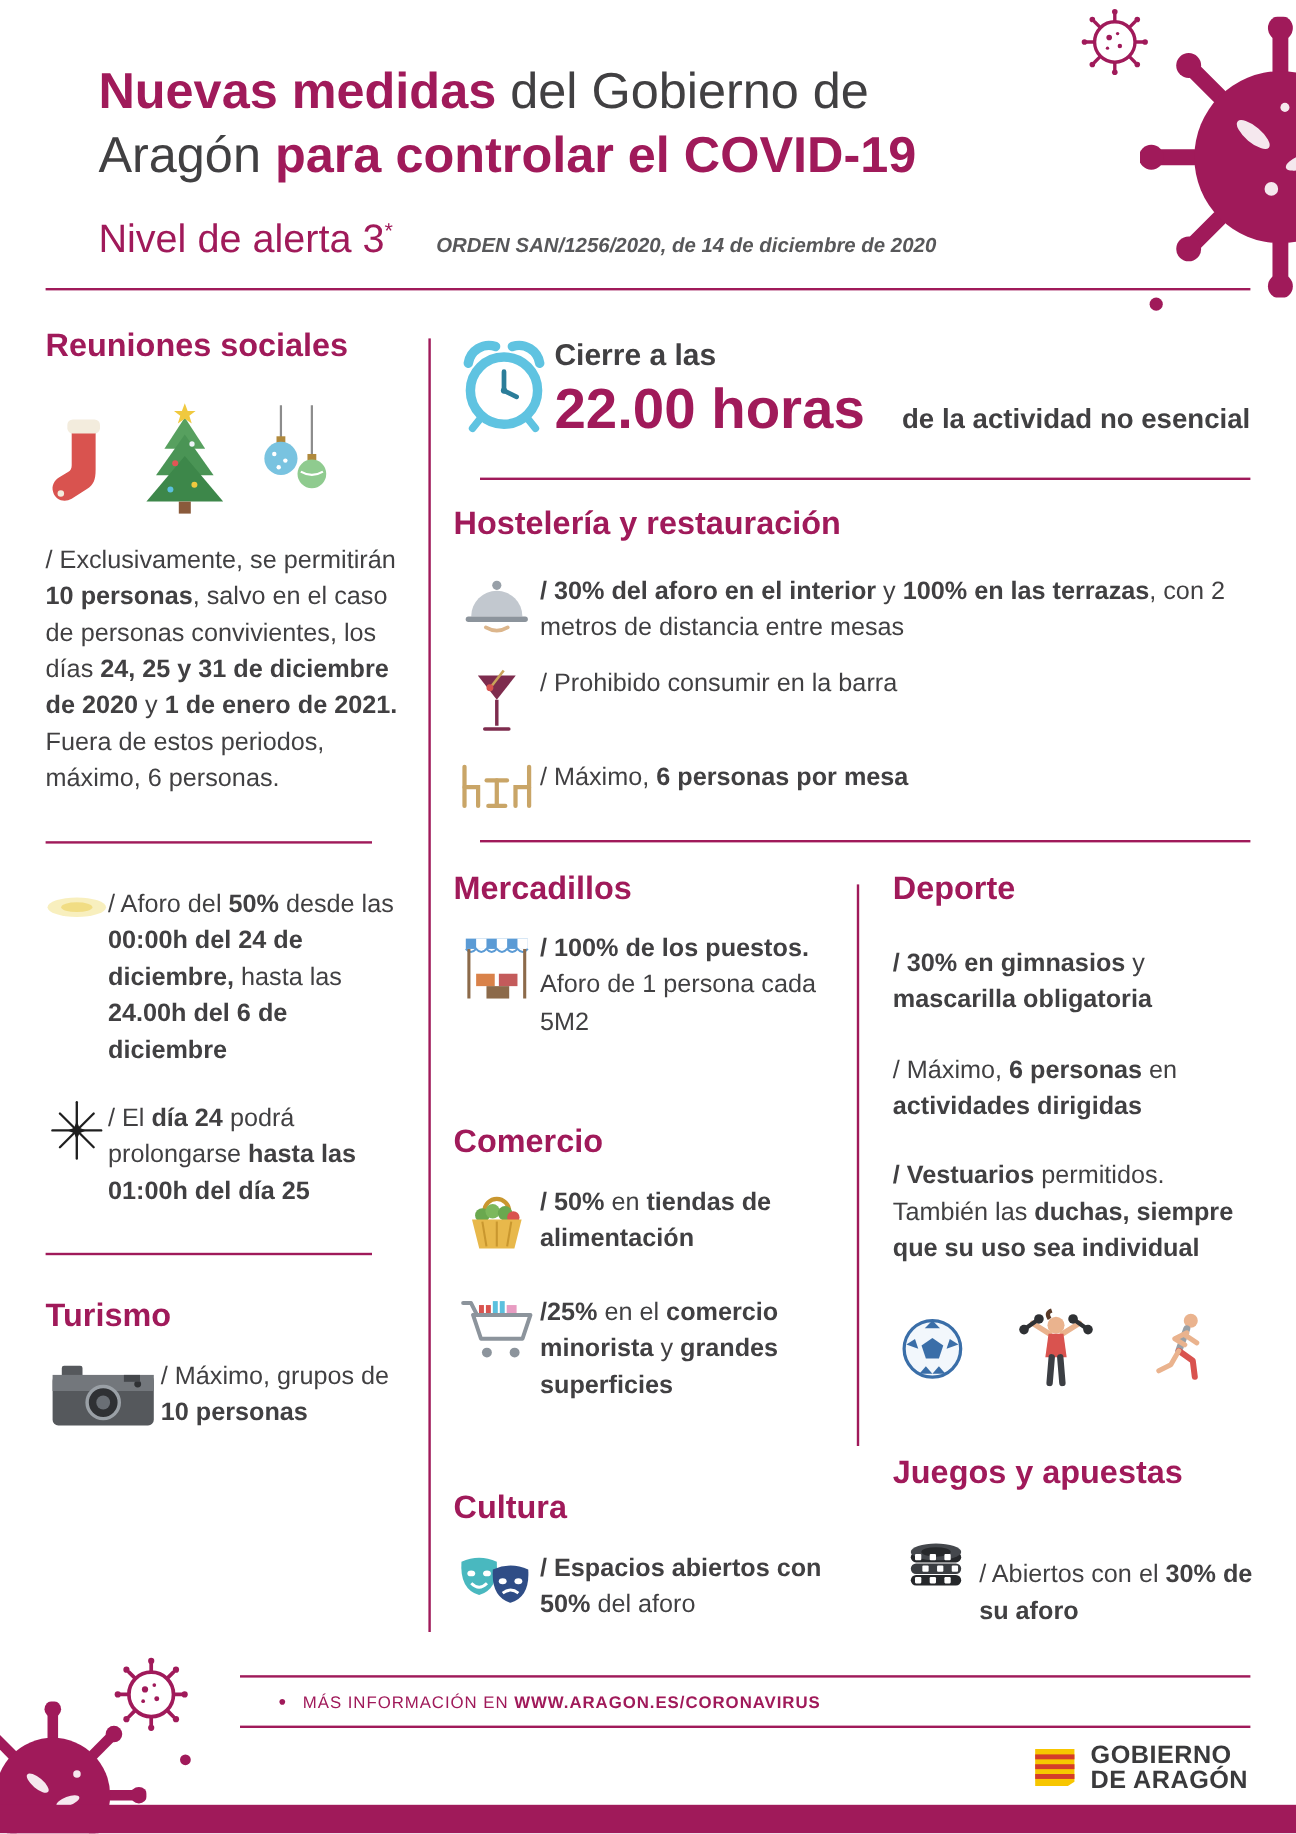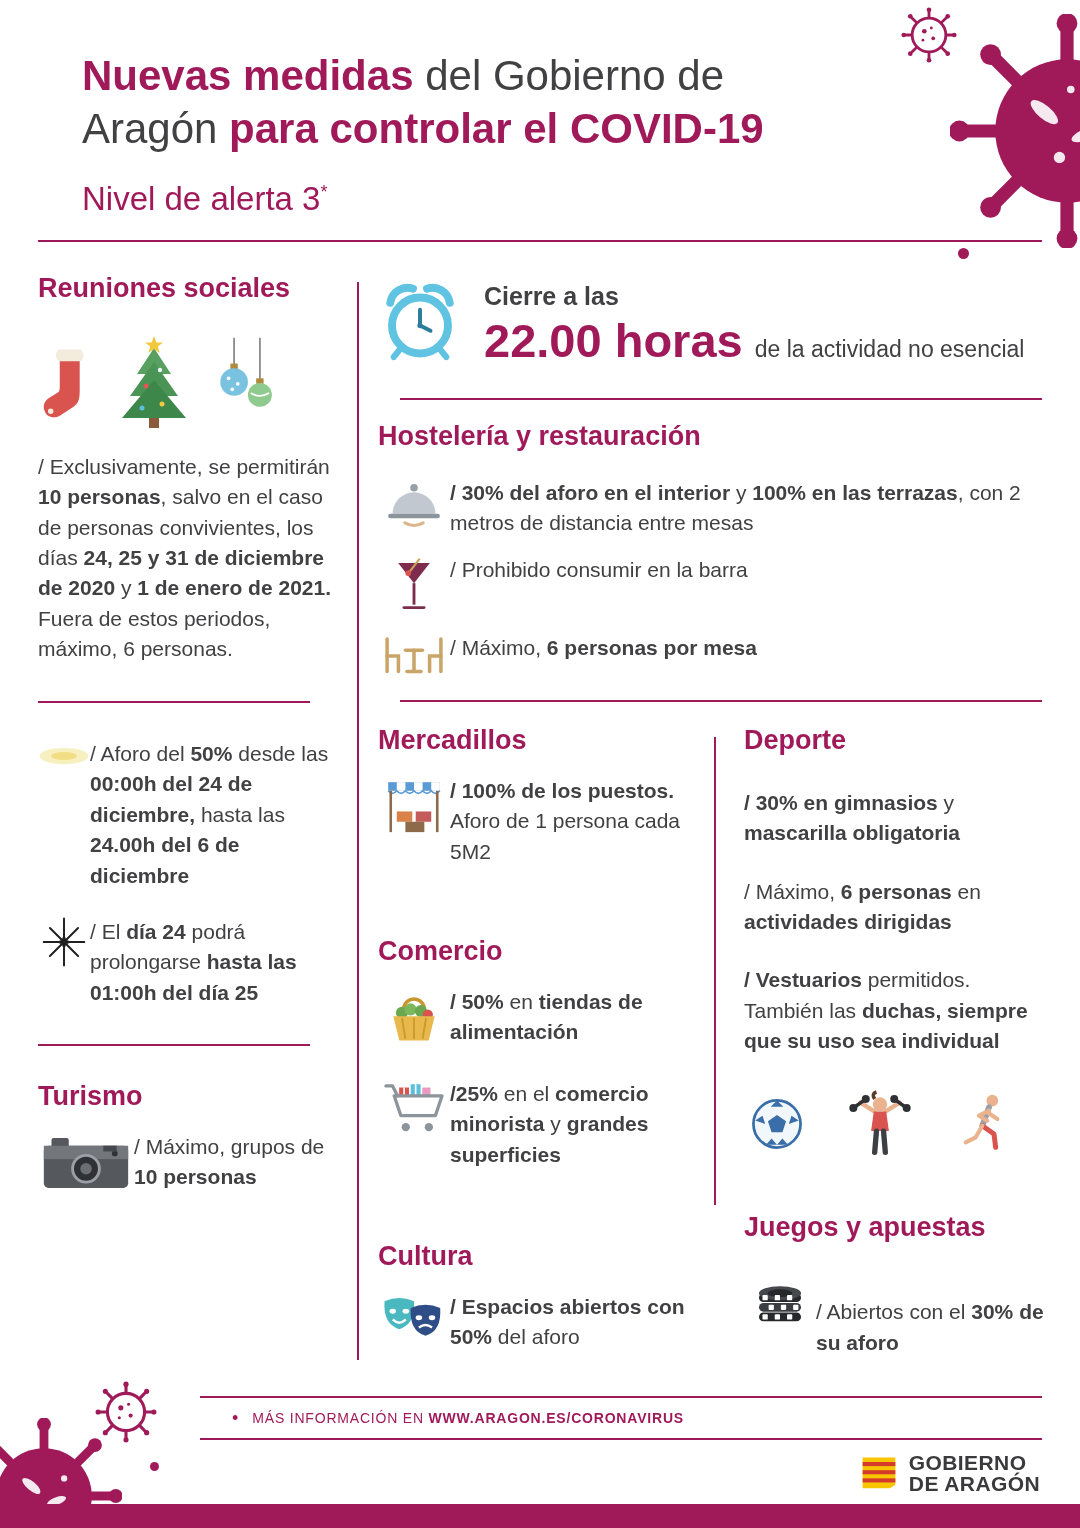--- a/index.html
+++ b/index.html
@@ -35,26 +35,26 @@
   .item-row .icon { flex:0 0 auto; display:flex; justify-content:center; align-items:flex-start; }
   .icon-col-sm { width:52px; }
   .icon-col-md { width:72px; }
   .icon-col-lg { width:96px; }
 
   
   .vrule1 { position:absolute; left:357px; top:282px; width:2px; height:1078px; background:var(--accent); }
   .vrule2 { position:absolute; left:714px; top:737px; width:2px; height:468px; background:var(--accent); }
 
   
-  .closure { position:absolute; left:378px; top:278px; width:664px; display:flex; gap:22px; }
+  .closure { position:absolute; left:378px; top:278px; width:664px; display:flex; }
   .closure .icon { width:84px; height:88px; flex:0 0 auto; }
   .closure-prefix { font-weight:bold; font-size:25px; margin-top:4px; }
   .closure-line2 { display:flex; align-items:baseline; gap:12px; margin-top:2px; }
   .closure-time { color:var(--accent); font-weight:bold; font-size:47px;text-align:center; }
-  .closure-suffix { font-weight:normal; font-size:23px; }
+  .closure-suffix { font-weight:bold; font-size:23px;margin-left:19px; }
   .rule-closure { position:absolute; left:400px; top:398px; width:642px; height:2px; background:var(--accent); }
   .rule-mid { position:absolute; left:400px; top:700px; width:642px; height:2px; background:var(--accent); }
 
   
   .hosteleria { position:absolute; left:378px; top:422px; width:664px; }
   .hosteleria h2.sec { margin-bottom:26px; }
   .hosteleria .item-row { margin-bottom:16px; }
 
   
   .col-mid { position:absolute; left:378px; top:726px; width:320px; }
@@ -157,20 +157,21 @@
   </svg>
   <div class="dot-a"></div>
 
   <header class="header">
     <h1 class="title">
       <span class="line"><span class="b accent">Nuevas medidas</span><span> del Gobierno de</span></span>
       <span class="line"><span>Aragón </span><span class="b accent">para controlar el COVID-19</span></span>
     </h1>
     <div class="alert-row">
       <span class="alert-level"><span>Nivel de alerta 3</span><sup>*</sup></span>
+      <span class="order-ref">ORDEN SAN/1256/2020, de 14 de diciembre de 2020</span>
     </div>
   </header>
   <hr class="header-rule">
 
   <aside class="col-left">
     <h2 class="sec">Reuniones sociales</h2>
 
     <div class="xmas-row">
       <svg class="ic" width="58" height="96" viewBox="0 0 64 88">
         <path d="M24 18 h22 v34 c0 10 -2 14 -8 18 l-14 9 c-7 4 -15 1 -17 -6 c-2 -6 1 -11 6 -14 l8 -5 c2 -1 3 -3 3 -6 z" fill="#d9534f"></path>

